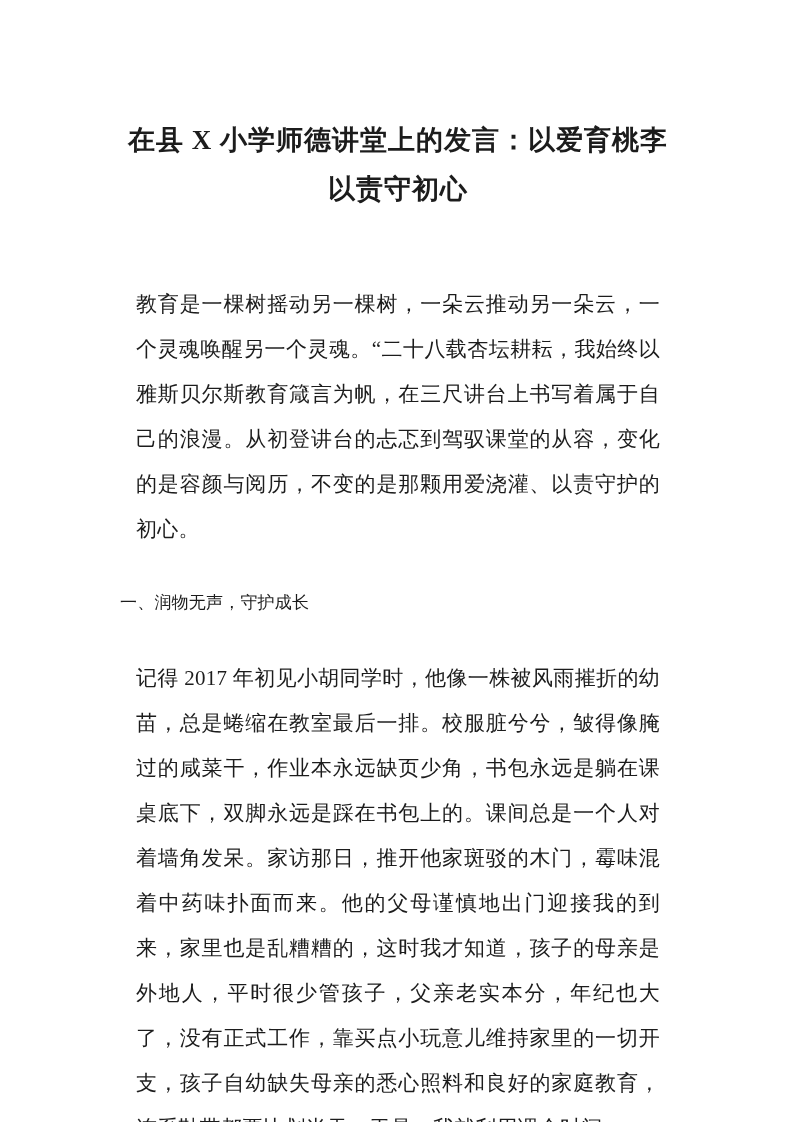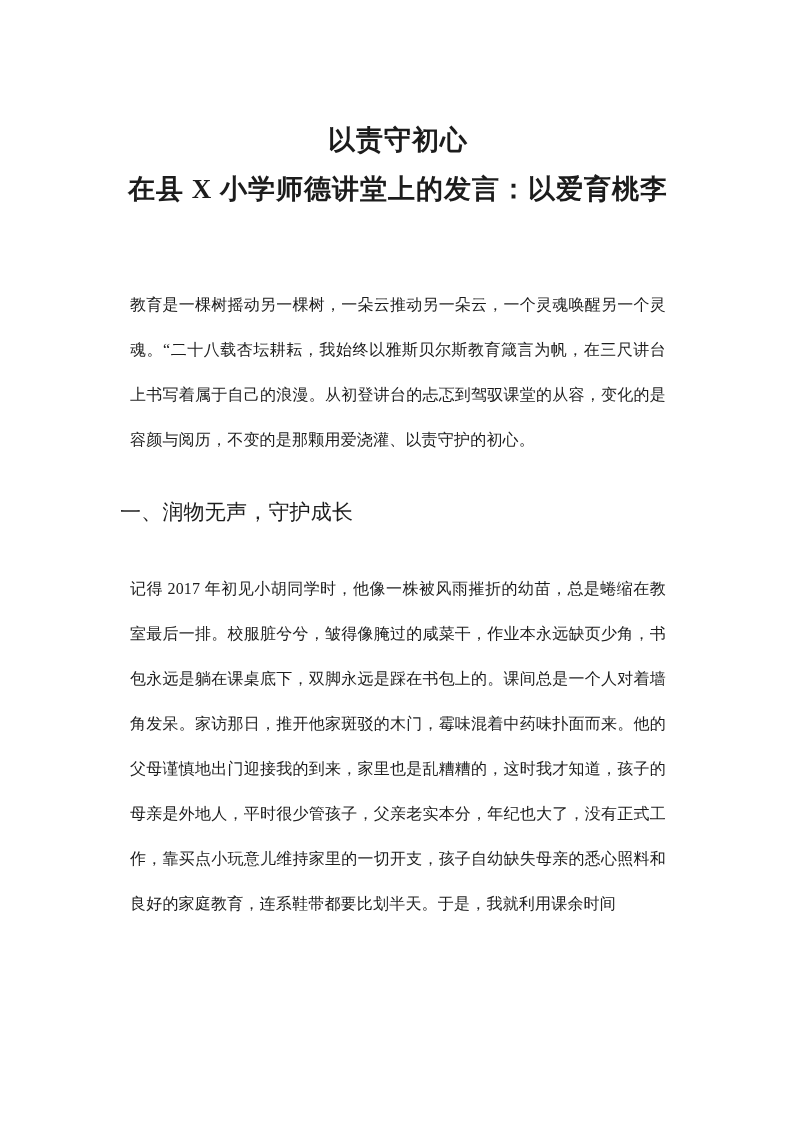--- a/index.html
+++ b/index.html
@@ -24,50 +24,50 @@
     font-size: 27px;
     font-weight: 700;
     line-height: 49px;
     text-align: center;
     letter-spacing: 1px;
   }
   .doc-title .title-line {
     white-space: nowrap;
   }
   .para {
-    margin: 10px;
-    font-size: 16px;
+    margin: 16px;
+    font-size: 21px;
     line-height: 45px;
     text-align: justify;
     text-justify: inter-character;
     letter-spacing: 0.2px;
     word-break: break-all;
   }
   .para-intro {
     margin-top: 68px;
   }
   .section-heading {
     margin: 28px 0 0 0;
-    font-size: 21px;
+    font-size: 17px;
     font-weight: 400;
     line-height: 45px;
     text-align: left;
     letter-spacing: 0.2px;
   }
   .para-body {
     margin-top: 31px;
   }
 </style>
 </head>
 <body>
 
 <div class="page">
   <h1 class="doc-title">
+    <div class="title-line">在县 X 小学师德讲堂上的发言：以爱育桃李</div>
     <div class="title-line">以责守初心</div>
-    <div class="title-line">在县 X 小学师德讲堂上的发言：以爱育桃李</div>
   </h1>
 
   <p class="para para-intro">教育是一棵树摇动另一棵树，一朵云推动另一朵云，一个灵魂唤醒另一个灵魂。“二十八载杏坛耕耘，我始终以雅斯贝尔斯教育箴言为帆，在三尺讲台上书写着属于自己的浪漫。从初登讲台的忐忑到驾驭课堂的从容，变化的是容颜与阅历，不变的是那颗用爱浇灌、以责守护的初心。</p>
 
   <h2 class="section-heading">一、润物无声，守护成长</h2>
 
   <p class="para para-body">记得 2017 年初见小胡同学时，他像一株被风雨摧折的幼苗，总是蜷缩在教室最后一排。校服脏兮兮，皱得像腌过的咸菜干，作业本永远缺页少角，书包永远是躺在课桌底下，双脚永远是踩在书包上的。课间总是一个人对着墙角发呆。家访那日，推开他家斑驳的木门，霉味混着中药味扑面而来。他的父母谨慎地出门迎接我的到来，家里也是乱糟糟的，这时我才知道，孩子的母亲是外地人，平时很少管孩子，父亲老实本分，年纪也大了，没有正式工作，靠买点小玩意儿维持家里的一切开支，孩子自幼缺失母亲的悉心照料和良好的家庭教育，连系鞋带都要比划半天。于是，我就利用课余时间</p>
 </div>
 
 </body></html>

